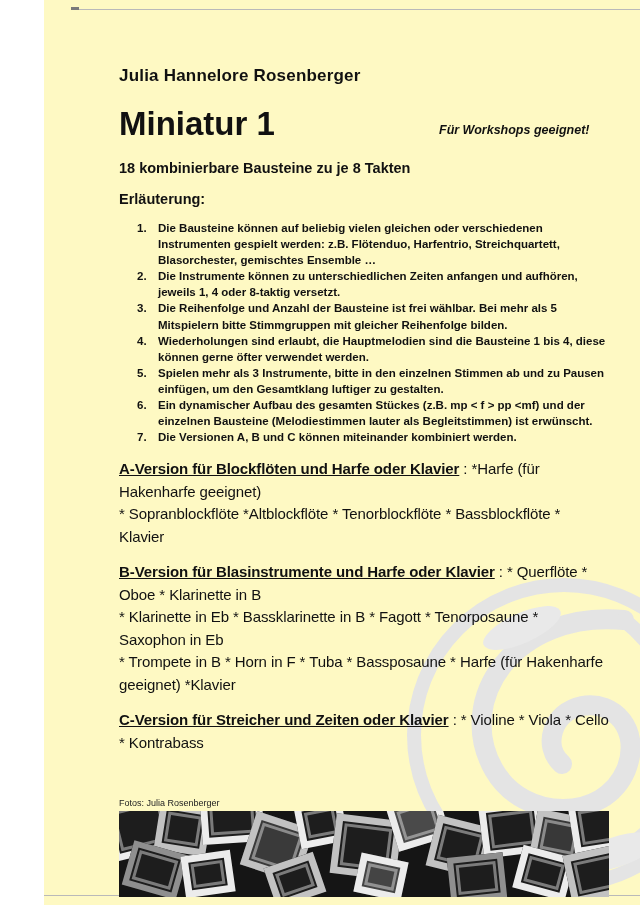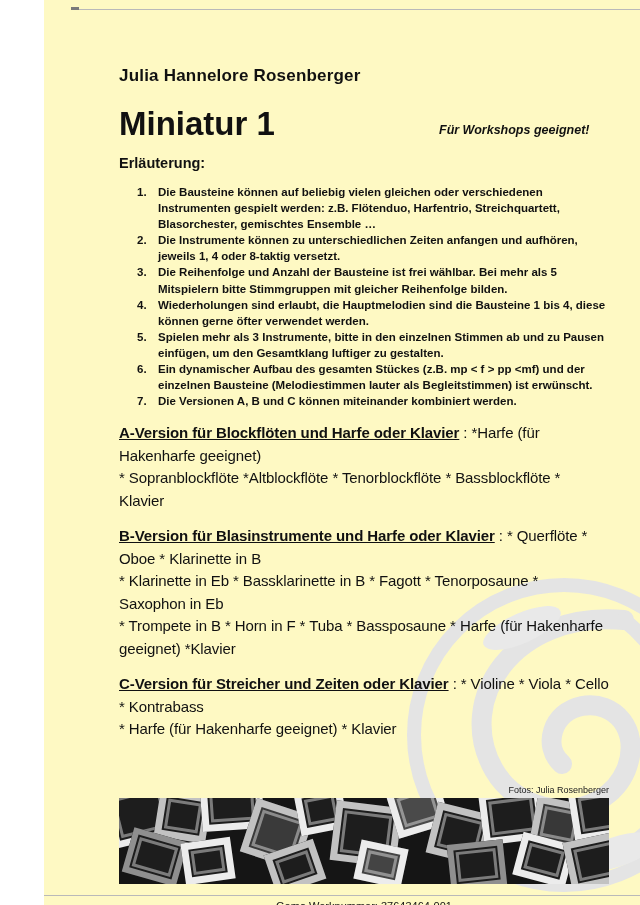--- a/index.html
+++ b/index.html
@@ -26,21 +26,21 @@
 
   .list { margin-top:13px; font-size:11.5px; font-weight:bold; line-height:1.4; }
   .li { display:flex; }
   .num { flex:none; width:21px; margin-left:18px; }
   .txt { flex:1; }
 
   .version { margin-top:13px; font-size:15px; line-height:1.5; letter-spacing:-0.1px; }
   .v-heading { font-weight:bold; text-decoration:underline; }
   .v-after { font-weight:normal; }
 
-  .photo-credit { margin-top:44px; font-size:9px; text-align:right; color:#222; }
+  .photo-credit { margin-top:44px; font-size:9px; color:#222; }
 
   .photo-strip { margin-top:3px; height:86px; position:relative; background:#151515; overflow:hidden; }
   .ph { position:absolute; box-sizing:border-box; background:#1d1d1d; }
   .ph::before { content:""; position:absolute; inset:2px; border:3px solid rgba(240,240,240,0.45); }
   .ph-light { border:7px solid #ececec; }
   .ph-mid   { border:7px solid #c2c2c2; }
   .ph-dark  { border:6px solid #8f8f8f; }
 
   .gema { margin-top:16px; font-size:11px; text-align:center; }
   .website { margin-top:11px; font-size:12.5px; font-weight:bold; text-align:center; }
@@ -68,20 +68,21 @@
 
   <div class="content">
 
     <div class="author">Julia Hannelore Rosenberger</div>
 
     <div class="title-row">
       <div class="title">Miniatur 1</div>
       <div class="tagline">Für Workshops geeignet!</div>
     </div>
 
+    <div class="subtitle">18 kombinierbare Bausteine zu je 8 Takten</div>
 
     <div class="section-heading">Erläuterung:</div>
 
     <div class="list">
       <div class="li">
         <span class="num">1.</span>
         <span class="txt">Die Bausteine können auf beliebig vielen gleichen oder verschiedenen Instrumenten gespielt werden: z.B. Flötenduo, Harfentrio, Streichquartett, Blasorchester, gemischtes Ensemble …</span>
       </div>
       <div class="li">
         <span class="num">2.</span>
@@ -116,21 +117,20 @@
     </div>
 
     <div class="version">
       <div><span class="v-heading">B-Version für Blasinstrumente und Harfe oder Klavier</span><span class="v-after"> : * Querflöte * Oboe * Klarinette in B</span></div>
       <div>* Klarinette in Eb * Bassklarinette in B * Fagott * Tenorposaune * Saxophon in Eb</div>
       <div>* Trompete in B * Horn in F * Tuba * Bassposaune * Harfe (für Hakenharfe geeignet) *Klavier</div>
     </div>
 
     <div class="version">
       <div><span class="v-heading">C-Version für Streicher und Zeiten oder Klavier</span><span class="v-after"> : * Violine * Viola * Cello * Kontrabass</span></div>
-      <div>* Harfe (für Hakenharfe geeignet) * Klavier</div>
       <div></div>
     </div>
 
     <div class="photo-credit">Fotos: Julia Rosenberger</div>
 
     <div class="photo-strip">
       <div class="ph ph-light" style="left:-12px; top:-14px; width:66px; height:58px; transform:rotate(-14deg);"></div>
       <div class="ph ph-mid" style="left:38px; top:-6px; width:52px; height:48px; transform:rotate(9deg);"></div>
       <div class="ph ph-light" style="left:82px; top:-18px; width:62px; height:50px; transform:rotate(-4deg);"></div>
       <div class="ph ph-mid" style="left:128px; top:8px; width:60px; height:56px; transform:rotate(18deg); background:#3a3a3a;"></div>

